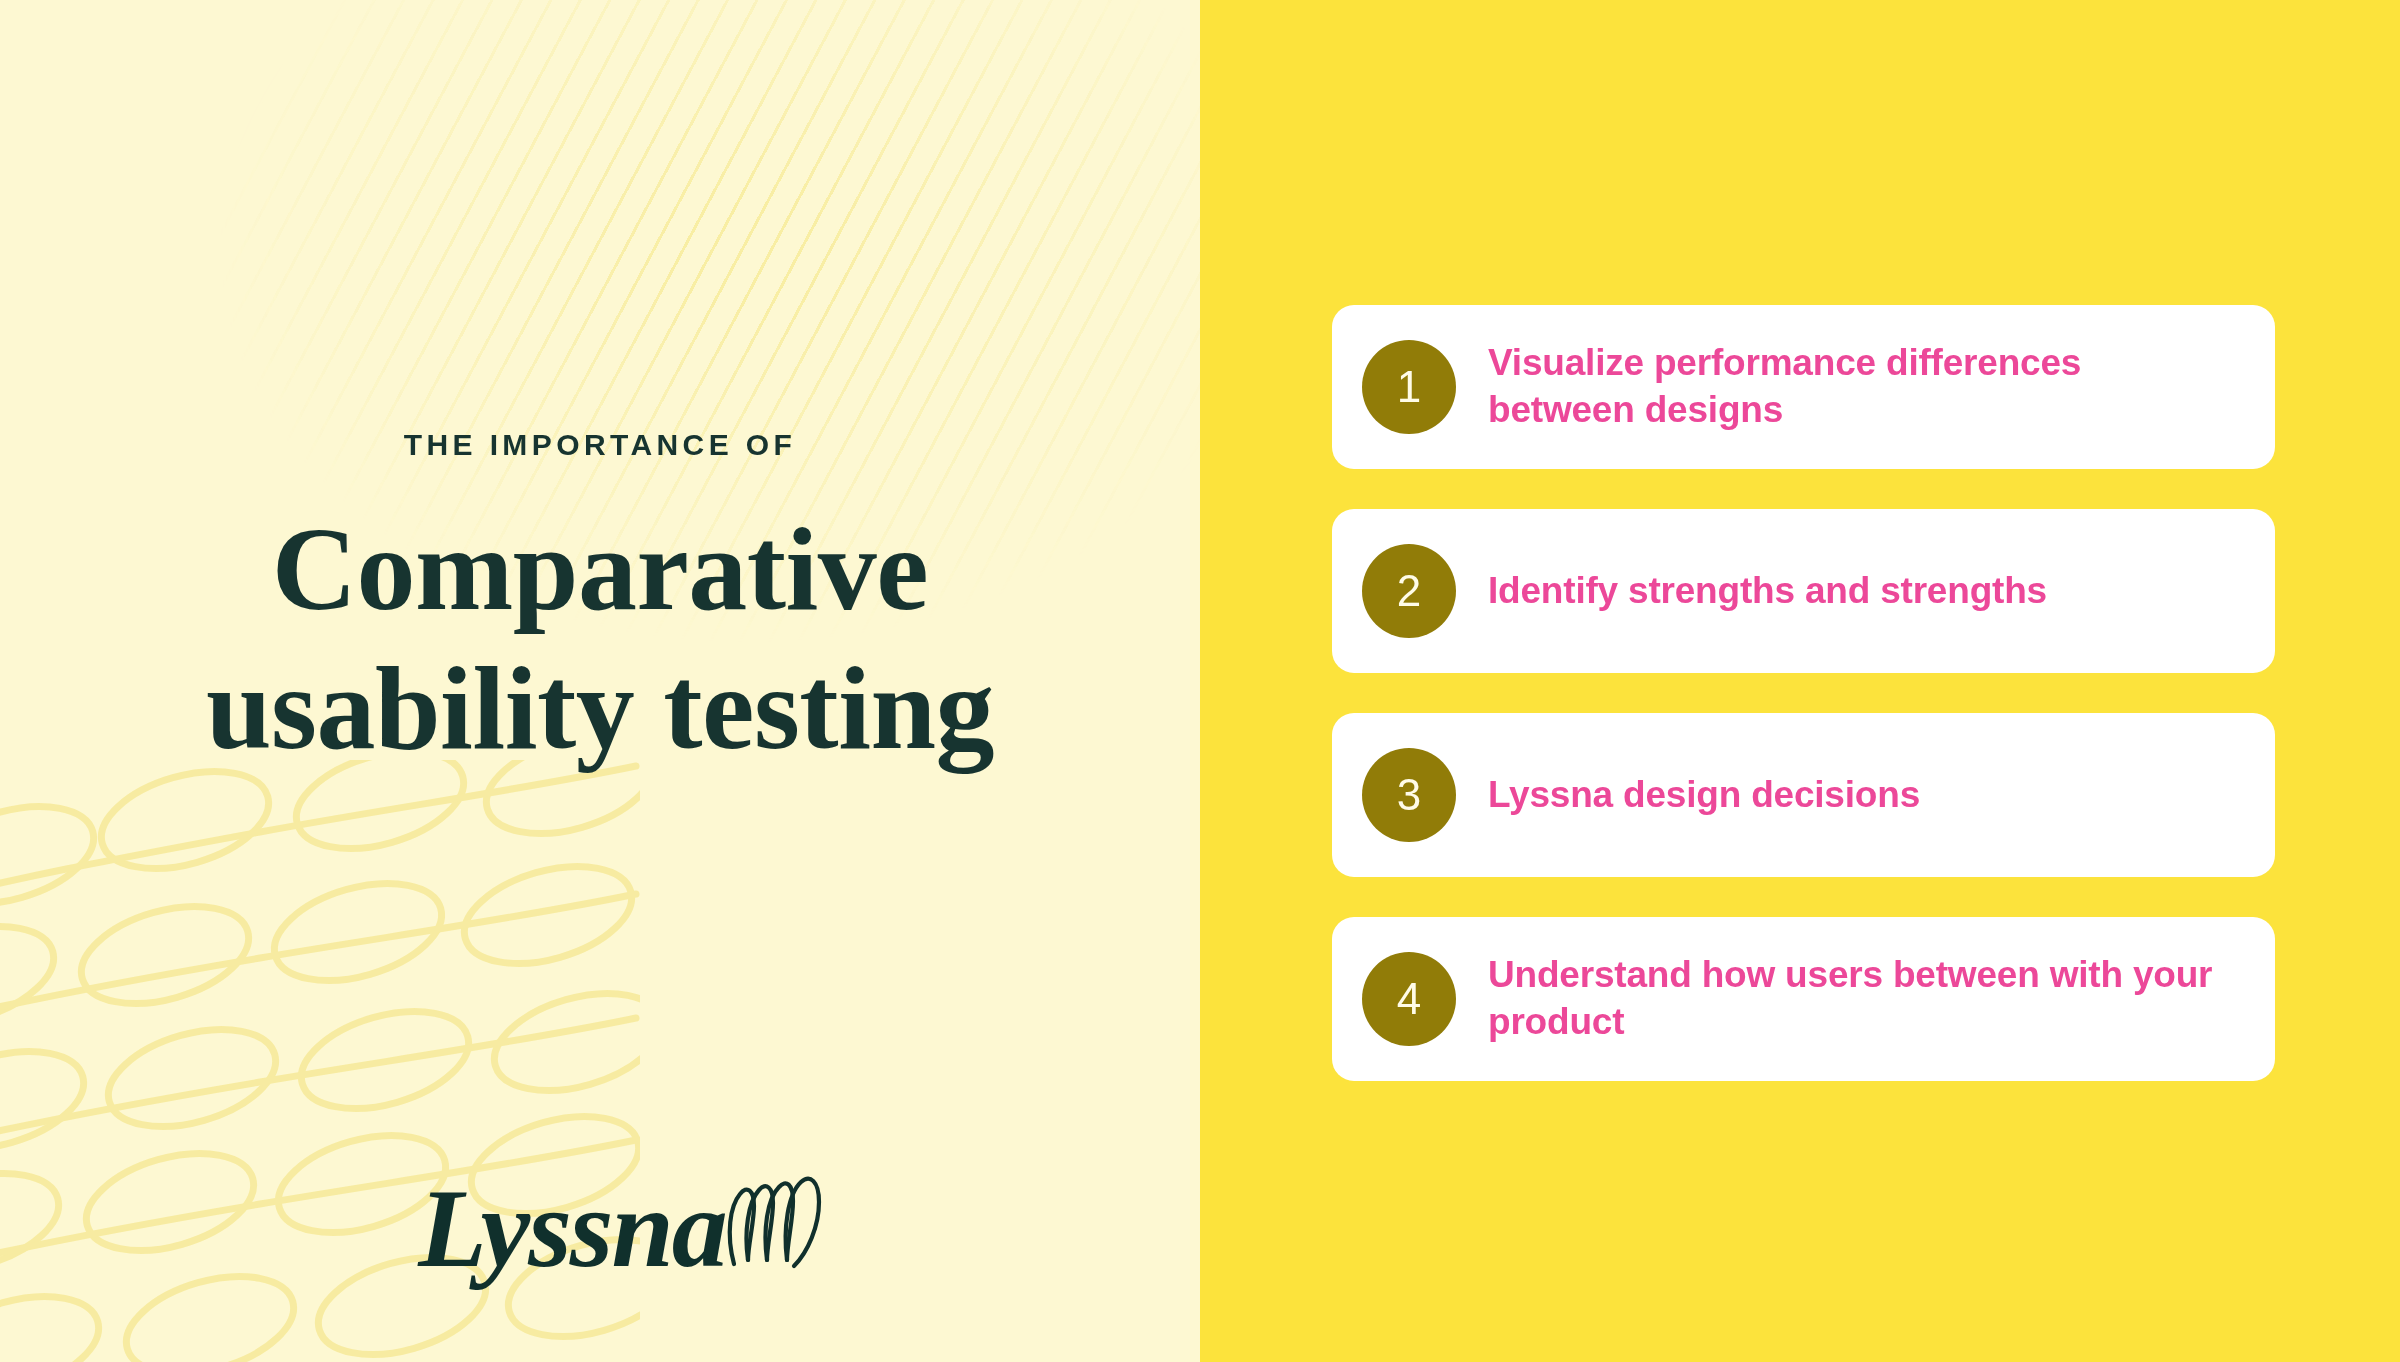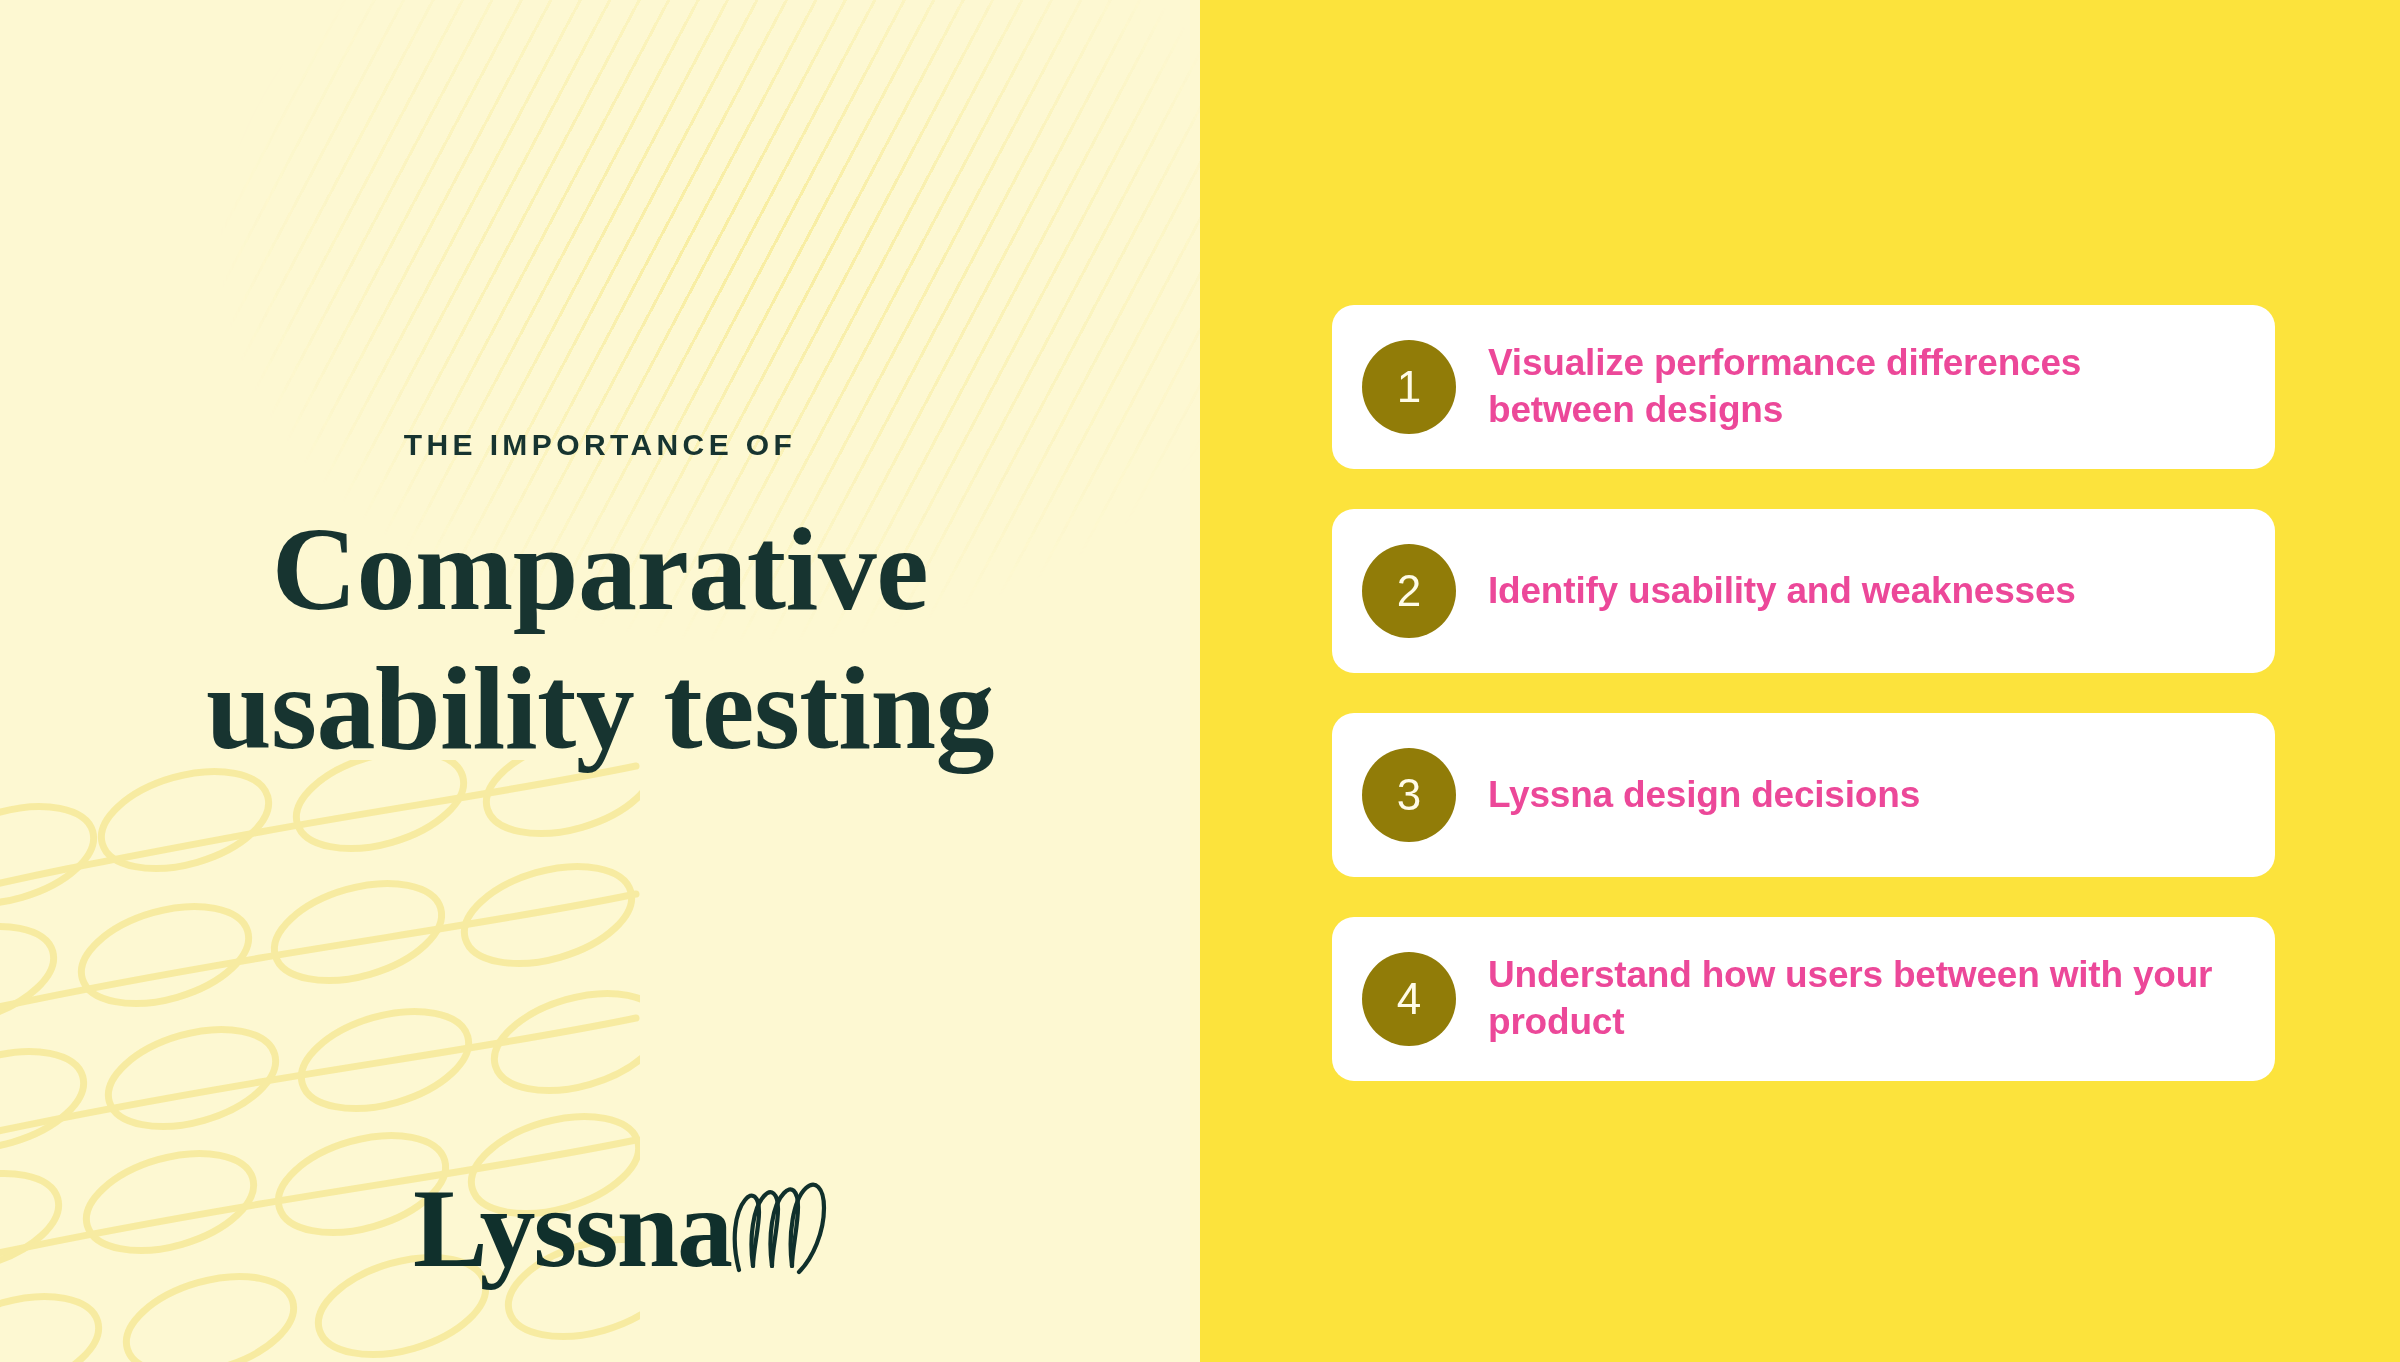--- a/index.html
+++ b/index.html
@@ -88,22 +88,22 @@
     letter-spacing:-0.5px;
     color:#173430;
   }
 
   
   .logo {
     position:absolute;
     left:0; top:1172px;
     width:1244px;
     display:flex;
-    align-items:flex-end;
     justify-content:center;
+    font-style:italic;
   }
   .logo-wordmark {
     font-family:"Liberation Serif", serif;
     font-size:112px;
     font-weight:700;
     letter-spacing:-2px;
     color:#10302C;
     line-height:1;
   }
   .logo-squiggle {
@@ -246,21 +246,21 @@
         <span class="badge">
           <span class="badge-num">1</span>
         </span>
         <span class="card-text">Visualize performance differences between designs</span>
       </div>
 
       <div class="card">
         <span class="badge">
           <span class="badge-num">2</span>
         </span>
-        <span class="card-text">Identify usability and weaknesses</span>
+        <span class="card-text">Identify strengths and strengths</span>
       </div>
 
       <div class="card">
         <span class="badge">
           <span class="badge-num">3</span>
         </span>
         <span class="card-text">Lyssna design decisions</span>
       </div>
 
       <div class="card">

